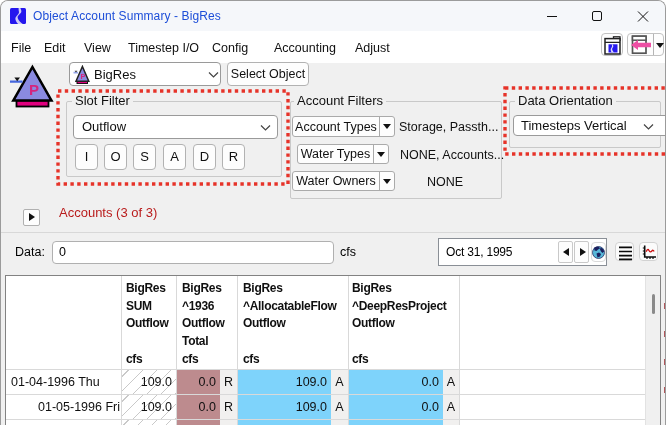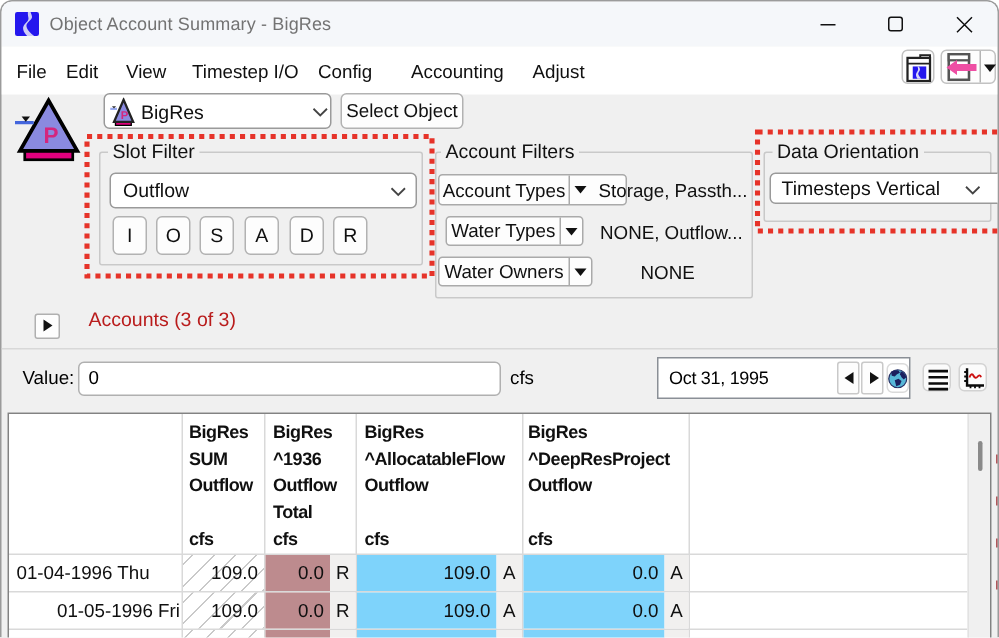--- a/index.html
+++ b/index.html
@@ -3,21 +3,21 @@
 <meta charset="utf-8">
 <style>
 * { margin:0; padding:0; box-sizing:border-box; }
 html,body { width:666px; height:425px; background:#fff; font-family:"Liberation Sans", sans-serif; }
 #win { position:absolute; left:0; top:0; width:666px; height:425px; background:#f0f0f0;
   border:1px solid #9b9b9b; border-bottom:none; border-radius:8px 8px 0 0; overflow:hidden; }
 .abs { position:absolute; }
 
 
 #titlebar { position:absolute; left:0; top:0; width:100%; height:30px; background:#f5f7fa; }
-#title { position:absolute; left:32px; top:8px; font-size:12px; color:#737373; letter-spacing:0.1px; }
+#title { position:absolute; left:32px; top:8px; font-size:12px; color:#1d4ed8; letter-spacing:0.1px; }
 .winbtn { position:absolute; top:0; width:46px; height:30px; }
 #tb-min { left:528px; } #tb-max { left:573px; } #tb-close { left:619px; }
 
 
 #menubar { position:absolute; left:0; top:30px; width:100%; height:32px; background:#ffffff; }
 .mi { position:absolute; top:10px; font-size:12.5px; color:#101010; }
 
 
 .menu-iconbtn { position:absolute; top:2px; height:23px; background:#fdfdfd; border:1px solid #c2c2c2; border-radius:4px; }
 .gbox { position:absolute; border:1px solid #c9c9c9; border-radius:2px; }
@@ -148,32 +148,32 @@
   <div class="lb" style="left:132px;">S</div>
   <div class="lb" style="left:162px;">A</div>
   <div class="lb" style="left:192px;">D</div>
   <div class="lb" style="left:221px;">R</div>
   <svg class="redbox" style="left:55px;top:88px" width="234" height="97" viewBox="0 0 234 97">
     <rect x="2" y="2" width="230" height="93" fill="none" stroke="#e63329" stroke-width="3.4" stroke-dasharray="3.4 3.4"></rect>
   </svg>
 
   <div class="gbox" style="left:289px;top:100px;width:212px;height:98px;"></div>
   <div class="glabel" style="left:293px;top:92px;">Account Filters</div>
-  <div class="fbtn" style="left:291px;top:115px;width:126px;height:21px;">
+  <div class="fbtn" style="left:291px;top:115px;width:103px;height:21px;">
     <div class="lbl" style="width:86px;">Account Types</div>
     <div class="sep" style="left:86px;"></div>
     <div class="arr" style="left:90px;top:7px;"></div>
   </div>
   <div class="ftext" style="left:398px;top:119px;">Storage, Passth...</div>
   <div class="fbtn" style="left:296px;top:143px;width:92px;height:20px;">
     <div class="lbl" style="width:75px;">Water Types</div>
     <div class="sep" style="left:75px;"></div>
     <div class="arr" style="left:79px;top:7px;"></div>
   </div>
-  <div class="ftext" style="left:399px;top:147px;">NONE, Outflow...</div>
+  <div class="ftext" style="left:399px;top:147px;">NONE, Accounts...</div>
   <div class="fbtn" style="left:291px;top:170px;width:103px;height:20px;">
     <div class="lbl" style="width:86px;">Water Owners</div>
     <div class="sep" style="left:86px;"></div>
     <div class="arr" style="left:90px;top:7px;"></div>
   </div>
   <div class="ftext" style="left:398px;top:174px;margin-left:28px;">NONE</div>
 
   <div class="gbox" style="left:508px;top:100px;width:152px;height:47px;"></div>
   <div class="glabel" style="left:514px;top:92px;">Data Orientation</div>
   <div class="combo" style="left:512px;top:114px;width:170px;height:21px;">
@@ -185,21 +185,21 @@
   <svg class="redbox" style="left:502px;top:85px" width="164" height="70" viewBox="0 0 164 70">
     <rect x="2" y="2" width="166" height="66" fill="none" stroke="#e63329" stroke-width="3.4" stroke-dasharray="3.4 3.4"></rect>
   </svg>
 
   <div id="accbtn">
       <div style="position:absolute;left:5px;top:3px;width:0;height:0;border-top:4.5px solid transparent;border-bottom:4.5px solid transparent;border-left:6px solid #111;"></div>
     </div>
   <div id="accrow-text">Accounts (3 of 3)</div>
   <div id="sep1"></div>
 
-  <div id="value-lbl">Value:</div>
+  <div id="value-lbl">Data:</div>
   <div id="value-input">0</div>
   <div id="cfs">cfs</div>
   <div id="dateframe">
     <div id="datetext">Oct 31, 1995</div>
     <div class="navbtn" style="left:119px;">
         <div style="position:absolute;left:4px;top:6px;width:0;height:0;border-top:4.5px solid transparent;border-bottom:4.5px solid transparent;border-right:6px solid #111;"></div>
       </div>
     <div class="navbtn" style="left:135px;">
         <div style="position:absolute;left:5px;top:6px;width:0;height:0;border-top:4.5px solid transparent;border-bottom:4.5px solid transparent;border-left:6px solid #111;"></div>
       </div>

